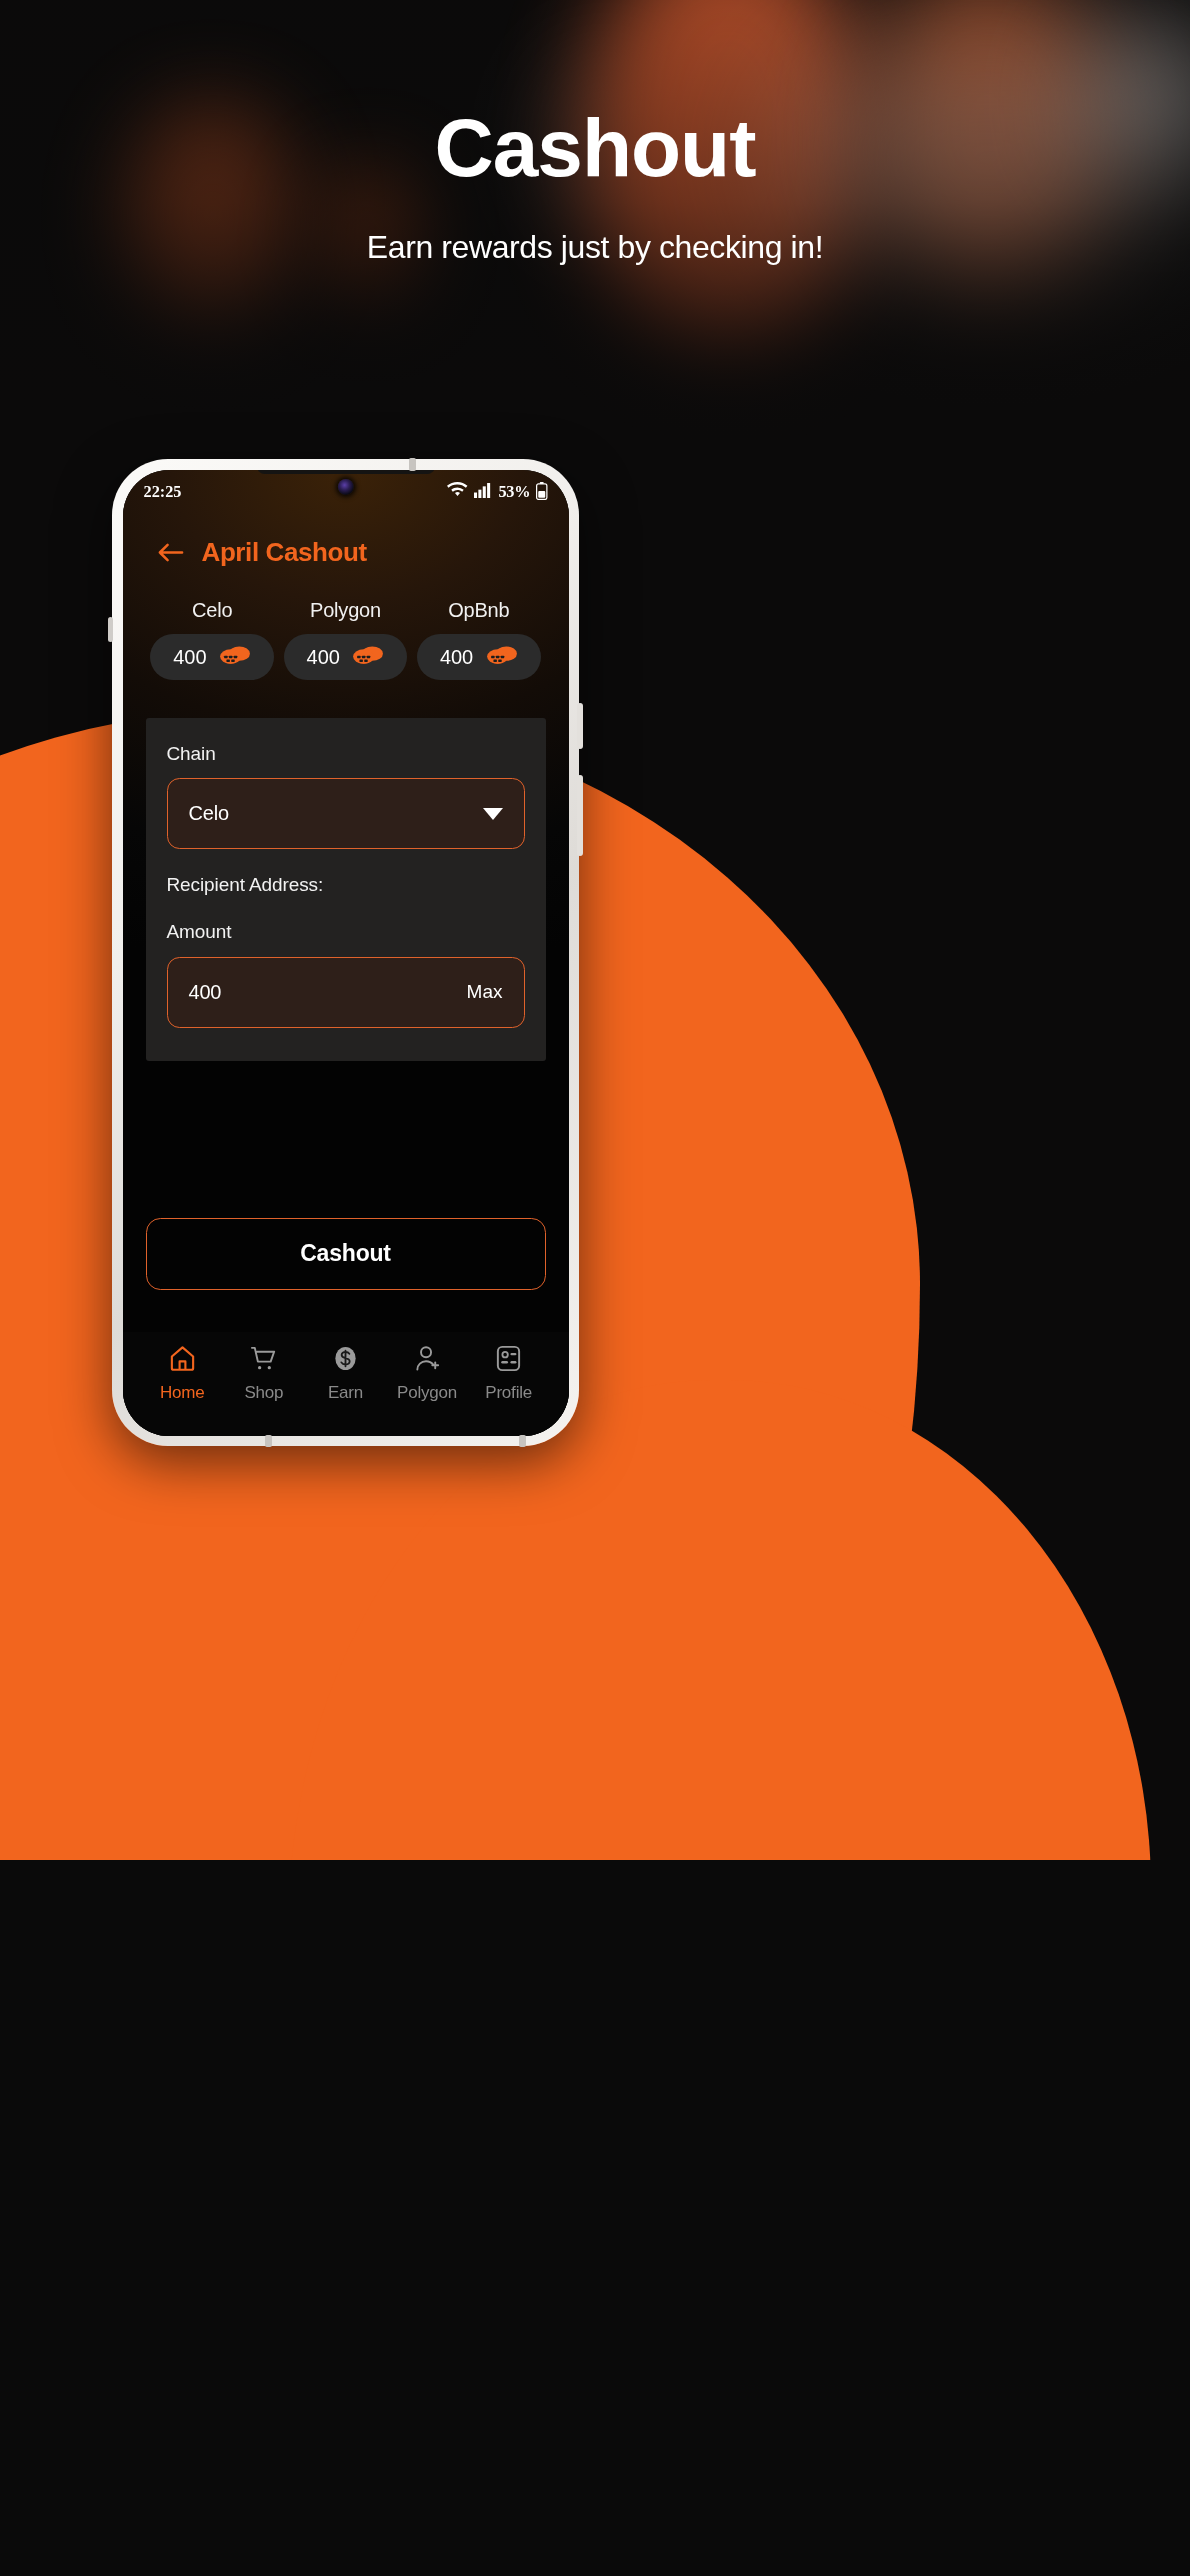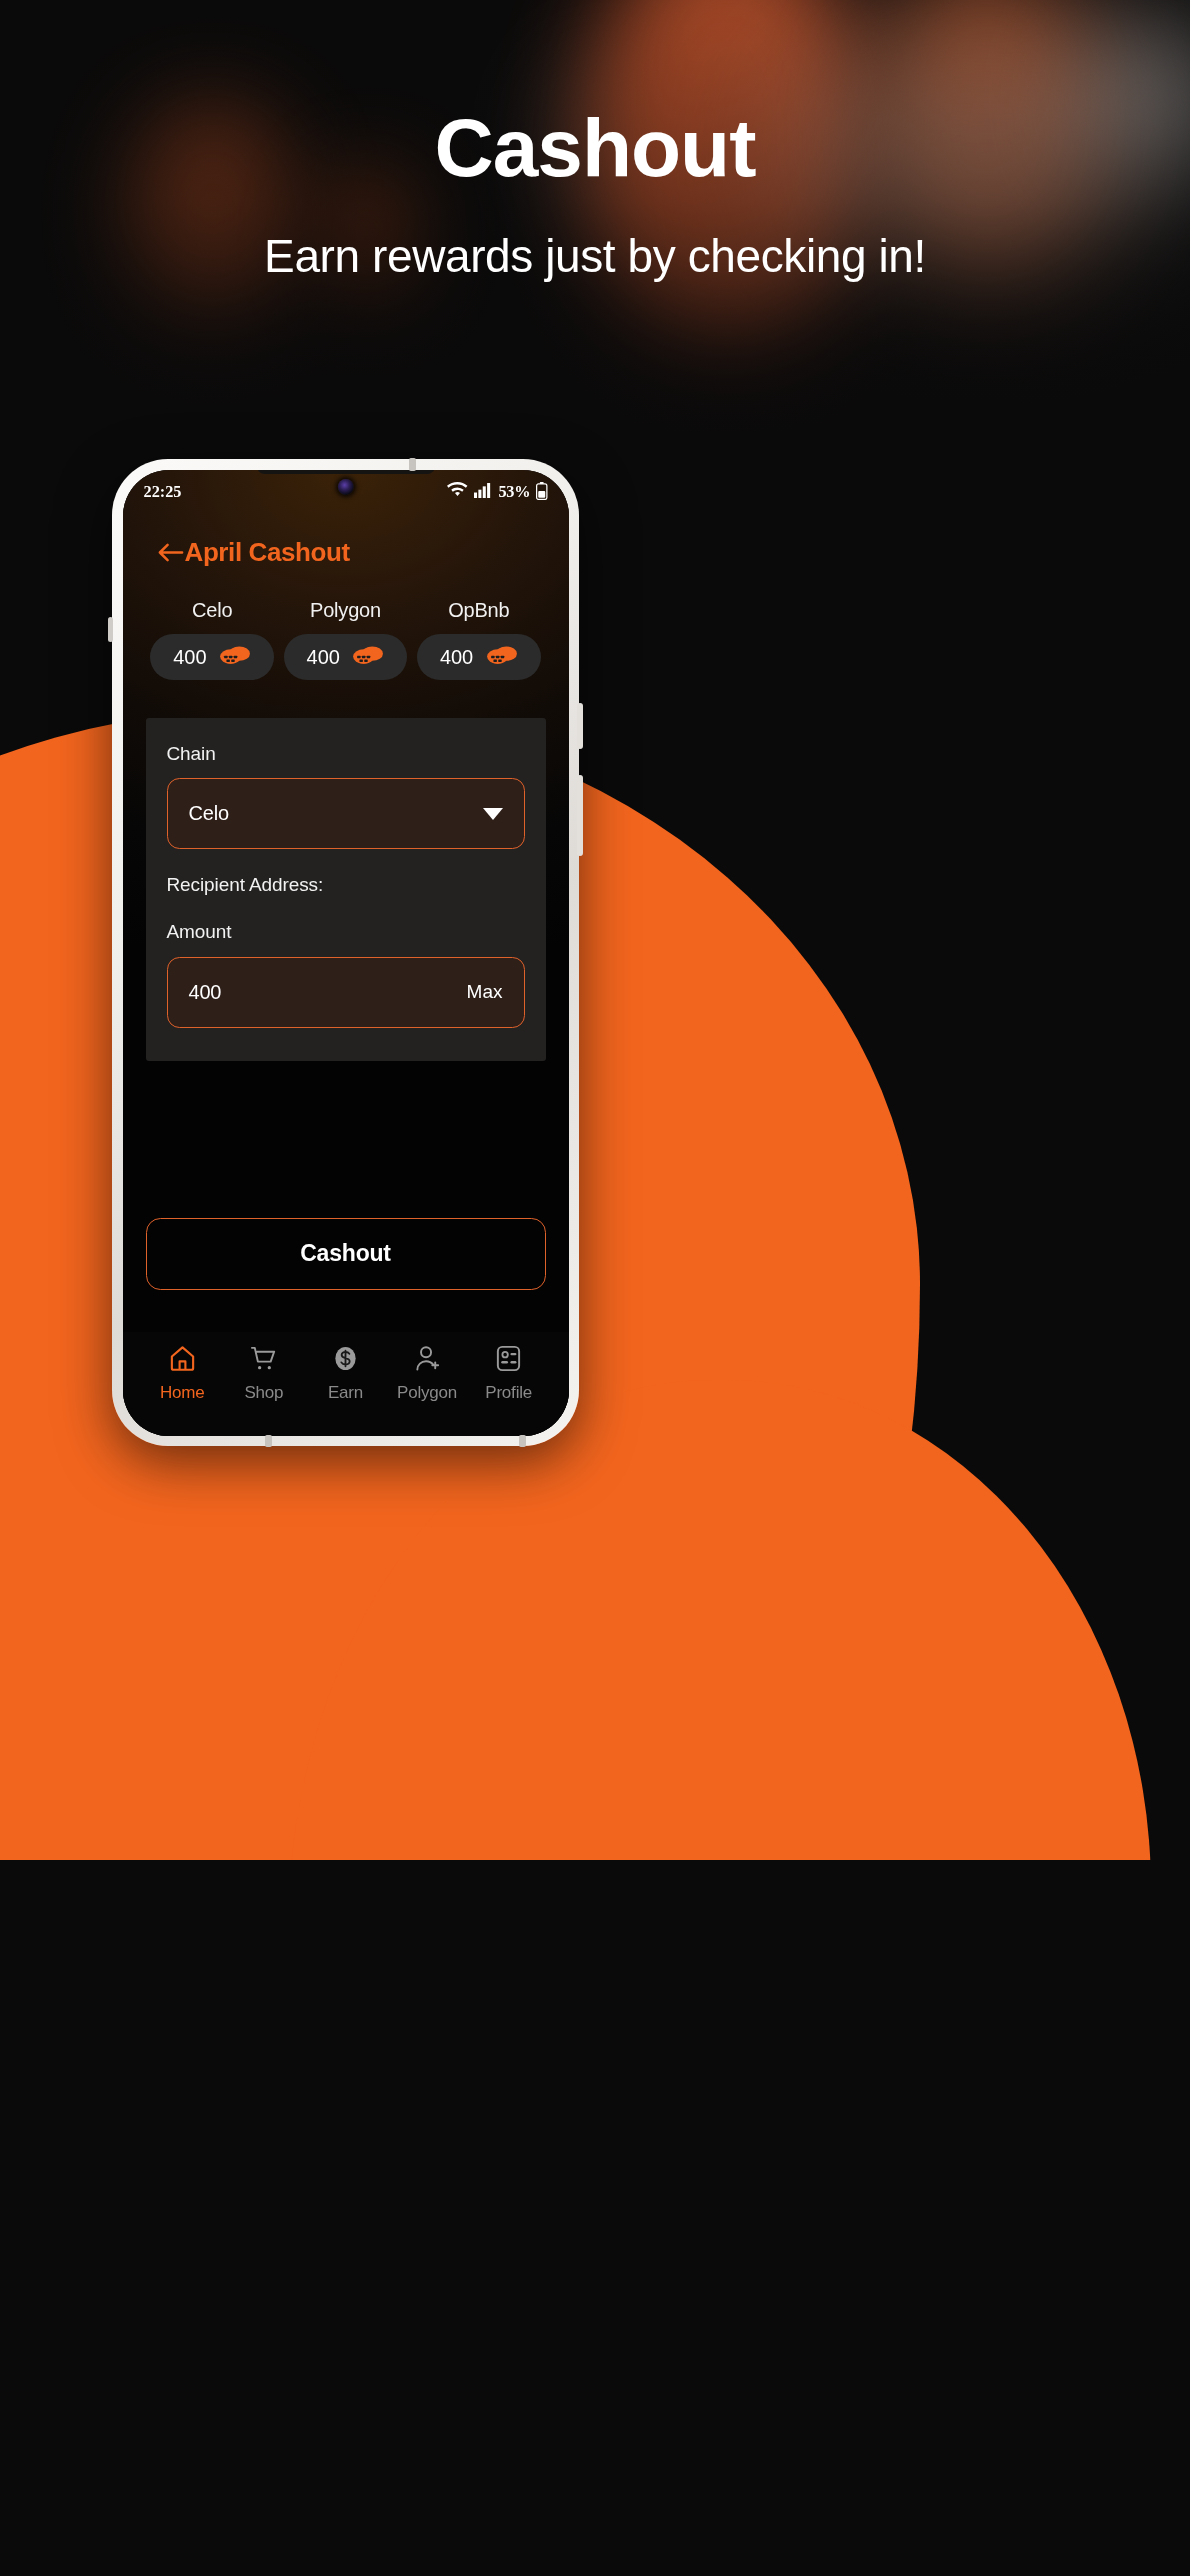--- a/index.html
+++ b/index.html
@@ -56,21 +56,21 @@
 
   
   .hero { position:absolute; left:0; top:0; width:1190px; text-align:center; z-index:6; }
   .hero-title {
     margin-top:107px;
     font-size:82px; font-weight:700; color:#ffffff;
     letter-spacing:-1px; line-height:1;
   }
   .hero-sub {
     margin-top:40px;
-    font-size:46px; font-weight:400; color:#ffffff;
+    font-size:32px; font-weight:400; color:#ffffff;
     letter-spacing:-0.4px;
   }
 
   
   .phone {
     position:absolute; left:112px; top:459px;
     width:467px; height:987px;
     border-radius:56px;
     background:linear-gradient(135deg,#fbfaf8 0%,#f1efec 35%,#dedbd7 60%,#f5f3f0 100%);
     padding:10.5px;
@@ -126,21 +126,21 @@
     width:16.3px; height:16.3px; border-radius:50%;
     background:radial-gradient(circle at 42% 38%, #5b3fa8 0%, #2a1d52 38%, #0a0a12 72%, #000 100%);
     box-shadow:0 0 4.8px 1.9px rgba(0,0,0,.9);
   }
   .status-right { display:flex; align-items:flex-start; gap:5.8px; }
   .status-right svg { display:block; }
   .pct { font-size:16.3px; font-weight:600; letter-spacing:-0.3px; }
 
   
   .appbar {
-    display:flex; align-items:center; 
+    display:flex; align-items:center; gap:17px;
     padding:23px 33px 0 33px;
   }
   .back-arrow { width:29px; height:29px; flex:0 0 29px; }
   .appbar-title { font-size:26px; font-weight:700; color:#F2651E; letter-spacing:-0.4px; }
 
   
   .chains {
     display:flex; justify-content:space-between;
     padding:31px 23px 0 23px;
   }

